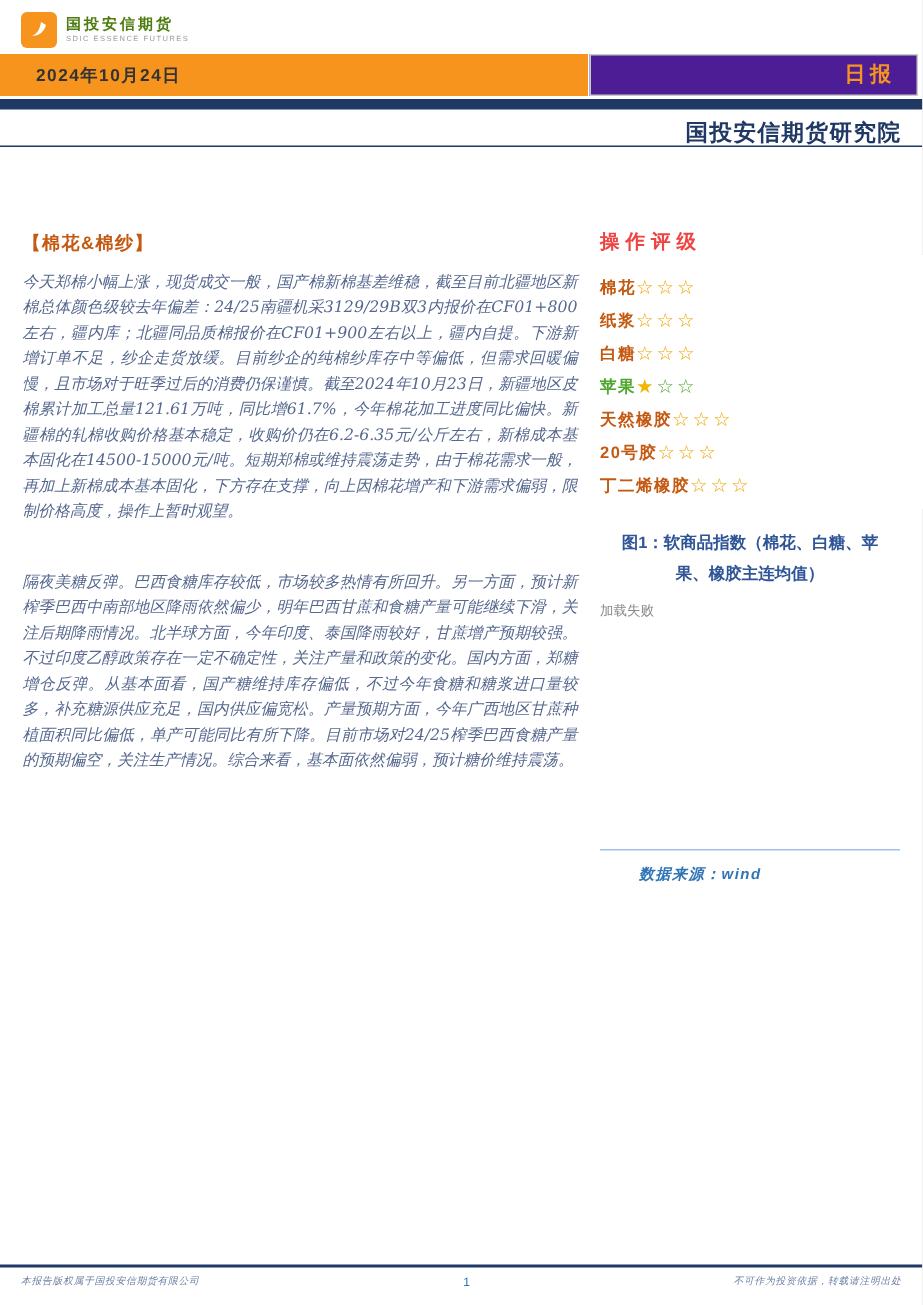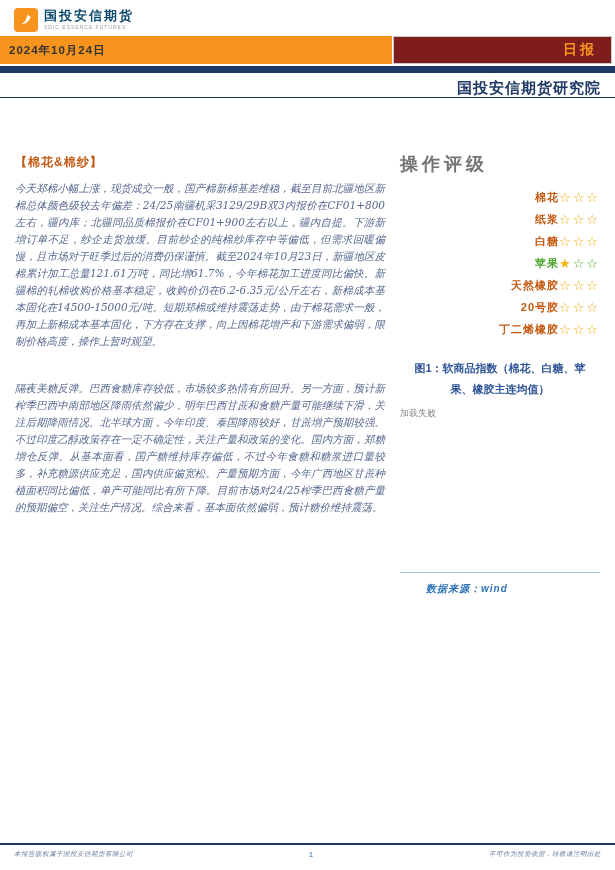--- a/index.html
+++ b/index.html
@@ -8,49 +8,49 @@
   .page {
     position:relative; width:615px; height:870px; margin:0 auto;
     background:#ffffff; overflow:hidden;
   }
 
   
   .logo-row { position:absolute; top:8px; left:14px; display:flex; align-items:center; gap:6px; }
   .logo-mark { width:24px; height:24px; border-radius:4px; background:#F7941D;
     display:flex; align-items:center; justify-content:center; }
   .logo-texts { display:flex; flex-direction:column; line-height:1.1; }
-  .logo-cn { color:#0c4a6e; font-weight:bold; font-size:13px; letter-spacing:2px; }
+  .logo-cn { color:#4d7c0f; font-weight:bold; font-size:10px; letter-spacing:2px; }
   .logo-en { color:#9a9a9a; font-size:5px; letter-spacing:1px; margin-top:2px; }
 
   .date-bar { position:absolute; top:36px; left:0; width:392px; height:28px;
-    background:#F7941D; display:flex; align-items:center; padding-left:9px; }
+    background:#F7941D; display:flex; align-items:center; padding-left:24px; }
   .date-text { color:#333333; font-weight:bold; font-size:11.5px; letter-spacing:1px; }
 
   .daily-box { position:absolute; top:36px; left:393px; width:219px; height:28px;
-    border:1px solid #c9c9c9; background:#7f1d1d; display:flex; align-items:center;
+    border:1px solid #c9c9c9; background:#4c1d95; display:flex; align-items:center;
     justify-content:flex-end; padding-right:14px; }
   .daily-text { color:#F7941D; font-weight:bold; font-size:14px; letter-spacing:3px; }
 
   .navy-bar { position:absolute; top:66px; left:0; width:615px; height:7px; background:#1F3864; }
 
   .institute { position:absolute; top:79px; right:14px; color:#1F3864; font-weight:bold;
     font-size:15px; letter-spacing:1px; }
   .institute-line { position:absolute; top:97px; left:0; width:615px; height:1px; background:#1F3864; }
 
   
   .main-left { position:absolute; top:110px; left:15px; width:370px; }
   .section { margin-bottom:30px; }
   .section-title { color:#C45911; font-weight:bold; font-size:12px; margin-bottom:9px; letter-spacing:1px;margin-top:44px; }
   .section-body { color:#56688E; font-size:10.5px; line-height:17px; text-align:justify;
     font-style:italic; font-family:"DejaVu Serif", serif; }
 
   
   .sidebar { position:absolute; top:152px; left:400px; width:200px; }
-  .ratings-title { color:#737373; font-weight:bold; font-size:18px; letter-spacing:4px; margin-bottom:10px; }
-  .rating-row { display:flex; justify-content:flex-end; align-items:center; height:22px; }
+  .ratings-title { color:#ef4444; font-weight:bold; font-size:13px; letter-spacing:4px; margin-bottom:10px; }
+  .rating-row { display:flex; justify-content:flex-start; align-items:center; height:22px; }
   .rating-name { color:#C45911; font-size:11px; font-weight:bold; letter-spacing:1px; }
   .rating-stars { font-size:13px; letter-spacing:2px; white-space:nowrap; }
   .star-filled { color:#F2B705; }
   .star-empty  { color:#F0A500; }
   .rating-row.highlight .rating-name { color:#4EA72E; }
   .rating-row.highlight .star-empty  { color:#4EA72E; }
 
   .figure-caption { margin-top:18px; color:#2F5597; font-weight:bold; font-size:11px;
     text-align:center; line-height:1.95; padding:0 6px; }
   .image-error { margin-top:6px; text-align:left; color:#8a8a8a; font-size:9px; }

